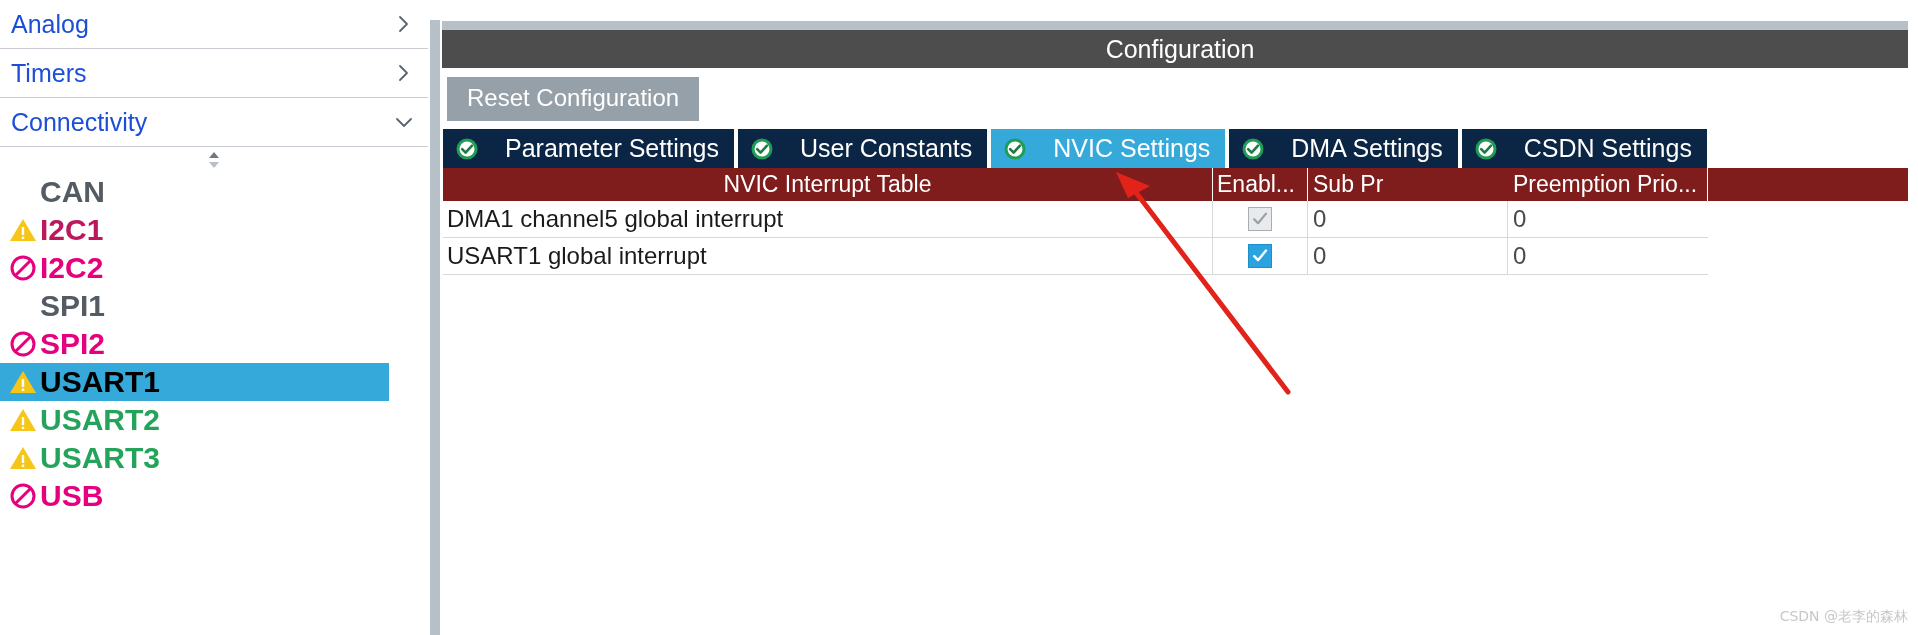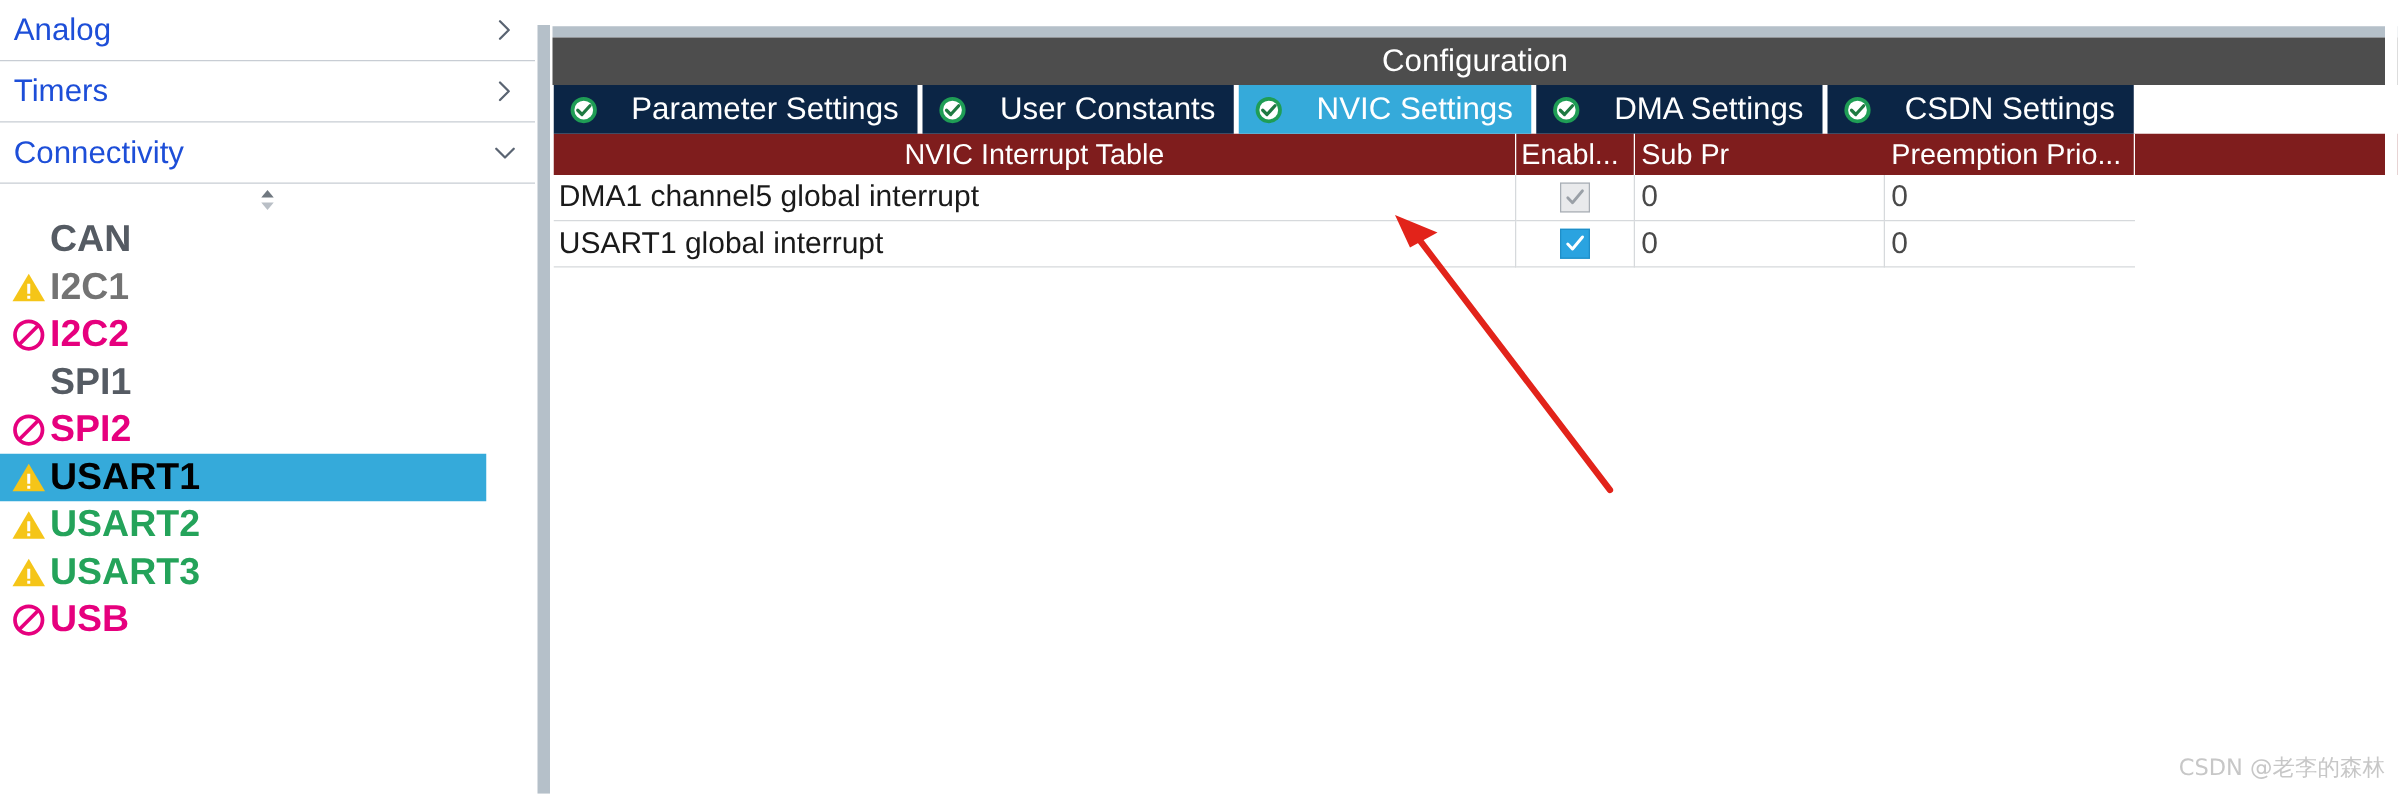--- a/index.html
+++ b/index.html
@@ -47,21 +47,21 @@
   }
   .periph-row.selected { background: #35aada; }
   .periph-icon {
     width: 34px; flex: 0 0 34px; height: 34px;
     display: flex; align-items: center; justify-content: center;
   }
   .periph-label {
     font-size: 30px; white-space: nowrap; letter-spacing: 0px; font-weight: bold;
   }
   .lbl-neutral { color: #555b63; }
-  .lbl-warn    { color: #737373; }
+  .lbl-warn    { color: #be185d; }
   .lbl-blocked { color: #e6007e; }
   .lbl-ok      { color: #24a35a; }
   .lbl-sel     { color: #000000; }
 
   
   #splitter {
     position: absolute; left: 428px; top: 0; width: 14px; height: 635px;
     background: #ffffff;
   }
   #splitter .bar {
@@ -148,21 +148,21 @@
     position: absolute; right: 0; top: 0; width: 10px; height: 635px;
     background: #ffffff;
   }
 
   
   #arrow { position: absolute; left: 0; top: 0; width: 1918px; height: 635px; pointer-events: none; }
 
   
   #watermark {
     position: absolute; right: 10px; bottom: 9px;
-    font-size: 18px; color: #c7c7c7; white-space: nowrap;
+    font-size: 14px; color: #c7c7c7; white-space: nowrap;
     font-family: "DejaVu Sans", sans-serif;
   }
 </style>
 </head>
 <body>
 
 <div id="root">
 
   <div id="sidebar">
 
@@ -296,20 +296,23 @@
 
   <div id="rightpanel">
 
     <div class="top-white"></div>
     <div class="top-grayline"></div>
 
     <div class="config-title">
       <span>Configuration</span>
     </div>
 
+    <div class="reset-wrap">
+      <span class="reset-btn">Reset Configuration</span>
+    </div>
 
     <div class="tabs">
 
       <div class="tab">
         <span class="tab-check">
           <svg width="24" height="24" viewBox="0 0 24 24">
             <circle cx="12" cy="12" r="10.5" fill="#1f9d55"></circle>
             <circle cx="12" cy="12" r="7.5" fill="#ffffff"></circle>
             <path d="M7.2 12.2 L10.6 15.6 L17 8.6" fill="none" stroke="#1f7a42" stroke-width="2.6" stroke-linecap="round" stroke-linejoin="round"></path>
           </svg>

